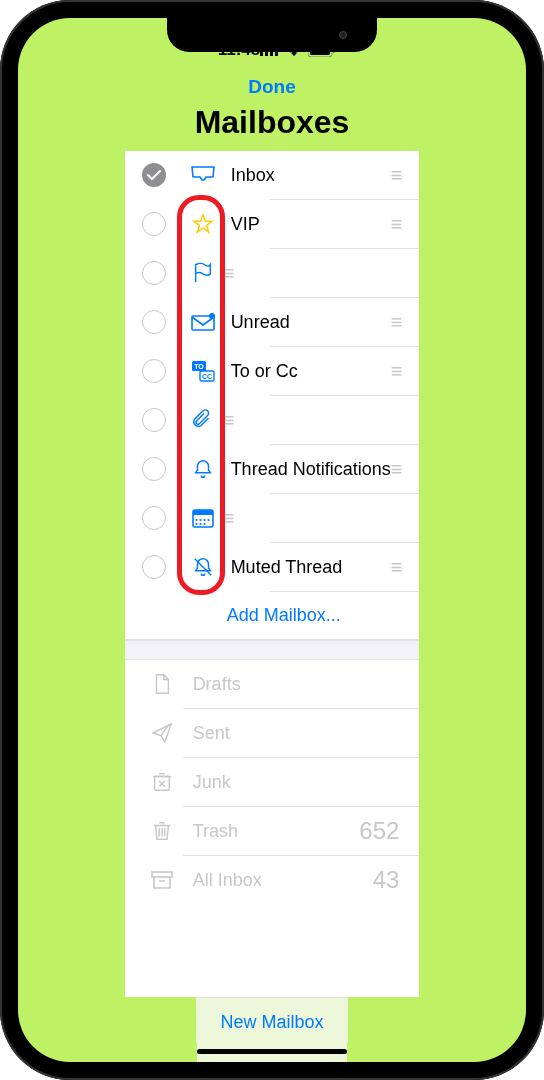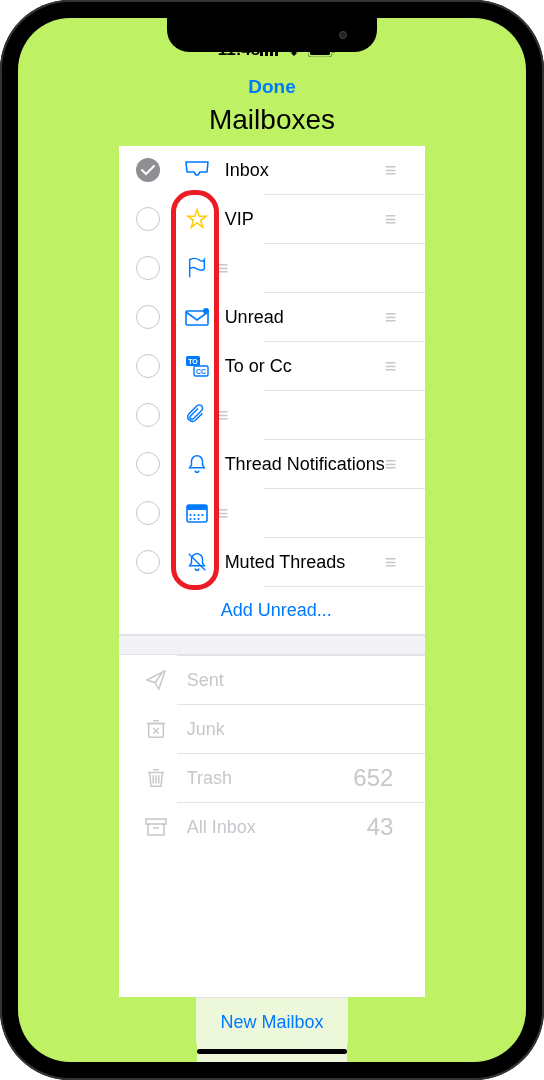--- a/index.html
+++ b/index.html
@@ -94,37 +94,37 @@
       display: flex;
       justify-content: flex-end;
       padding: 10px 24px 4px;
     }
     .nav-done {
       color: #007aff;
       font-size: 19px;
       font-weight: 700;
     }
     .title {
-      font-size: 28px;
-      font-weight: 400;
+      font-size: 32px;
+      font-weight: 700;
       padding: 2px 24px 10px;
     }
     .list {
       flex: 1;
       background: #fff;
       overflow-y: auto;
     }
     .list-section {
       background: #fff;
     }
     .row {
       display: flex;
       align-items: center;
       height: 48px;
-      padding-right: 32px;
+      padding-right: 20px;
       position: relative;
     }
     .row-sep {
       border-bottom: 0.5px solid #e3e3e6;
       margin-left: 145px;
     }
     .row-sep-mid {
       border-bottom: 0.5px solid #e3e3e6;
       margin-left: 100px;
     }
@@ -398,34 +398,43 @@
             <div class="row">
     <div class="check-col">
       <div class="check-off"></div>
     </div>
     <div class="icon-col">
                 <svg class="icon-svg" viewBox="0 0 24 24">
                   <path d="M12 3 a6 6 0 0 1 6 6 v4 l2 3 h-16 l2 -3 v-4 a6 6 0 0 1 6 -6 z M10 19 a2 2 0 0 0 4 0" fill="none" stroke="#007aff" stroke-width="1.6"></path>
                   <line x1="3" y1="3" x2="21" y2="21" stroke="#007aff" stroke-width="1.6"></line>
                 </svg>
               </div>
-    <div class="label">Muted Threads</div>
+    <div class="label">Muted Thread</div>
     <div class="handle">≡</div>
   </div>
             <div class="row-sep"></div>
           </div>
         <div class="add-row">
-          <span>Add Unread...</span>
+          <span>Add Mailbox...</span>
         </div>
       </div>
 
       <div class="spacer-row"></div>
 
       <div class="list-section">
         <div id="account-rows">
+            <div class="row section2-row">
+    <div class="section2-icon">
+                <svg class="icon-svg" viewBox="0 0 20 24">
+                  <path d="M4 2 h8 l5 5 v15 h-13 z M12 2 v5 h5" fill="none" stroke="#c7c7cc" stroke-width="1.6"></path>
+                </svg>
+              </div>
+    <div class="label label-disabled">Drafts</div>
+    <div class="count"></div>
+  </div>
             <div class="row-sep-mid" style="margin-left: 58px;"></div>
             <div class="row section2-row">
     <div class="section2-icon">
                 <svg class="icon-svg" viewBox="0 0 24 24">
                   <path d="M2 12 l20 -10 l-7 20 l-4 -7 z M11 15 l9 -13" fill="none" stroke="#c7c7cc" stroke-width="1.6" stroke-linejoin="round"></path>
                 </svg>
               </div>
     <div class="label label-disabled">Sent</div>
     <div class="count"></div>
   </div>

